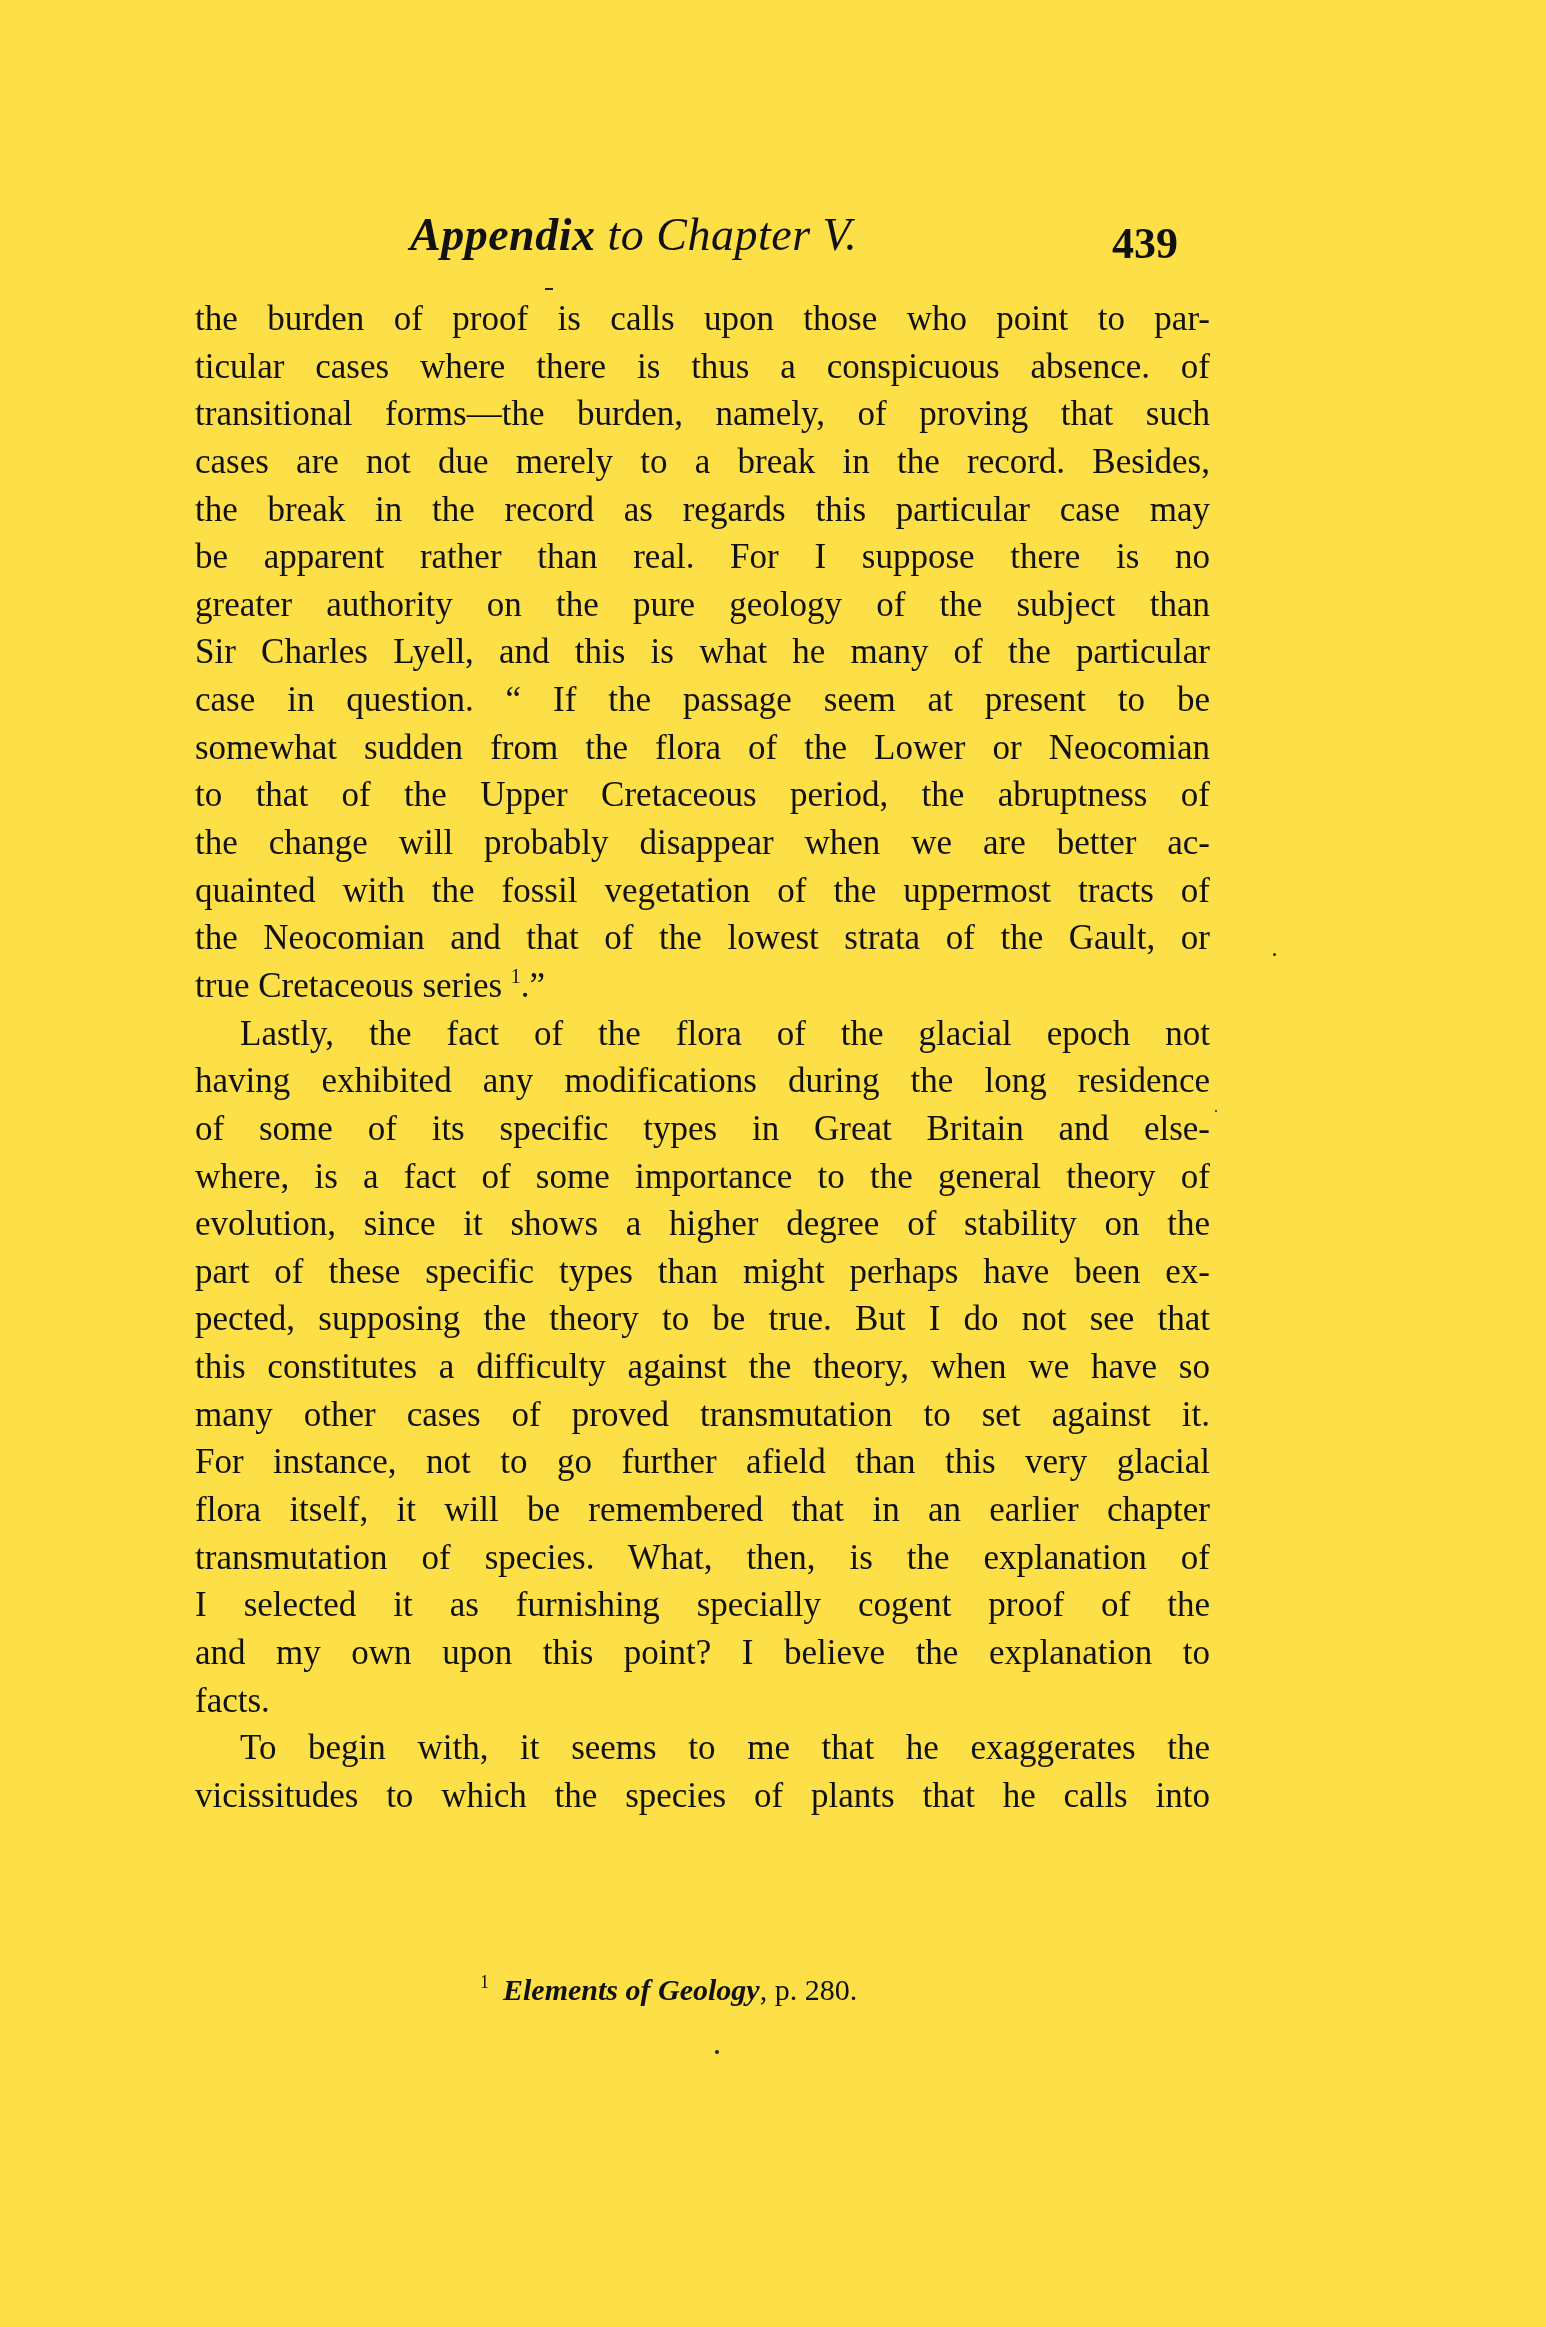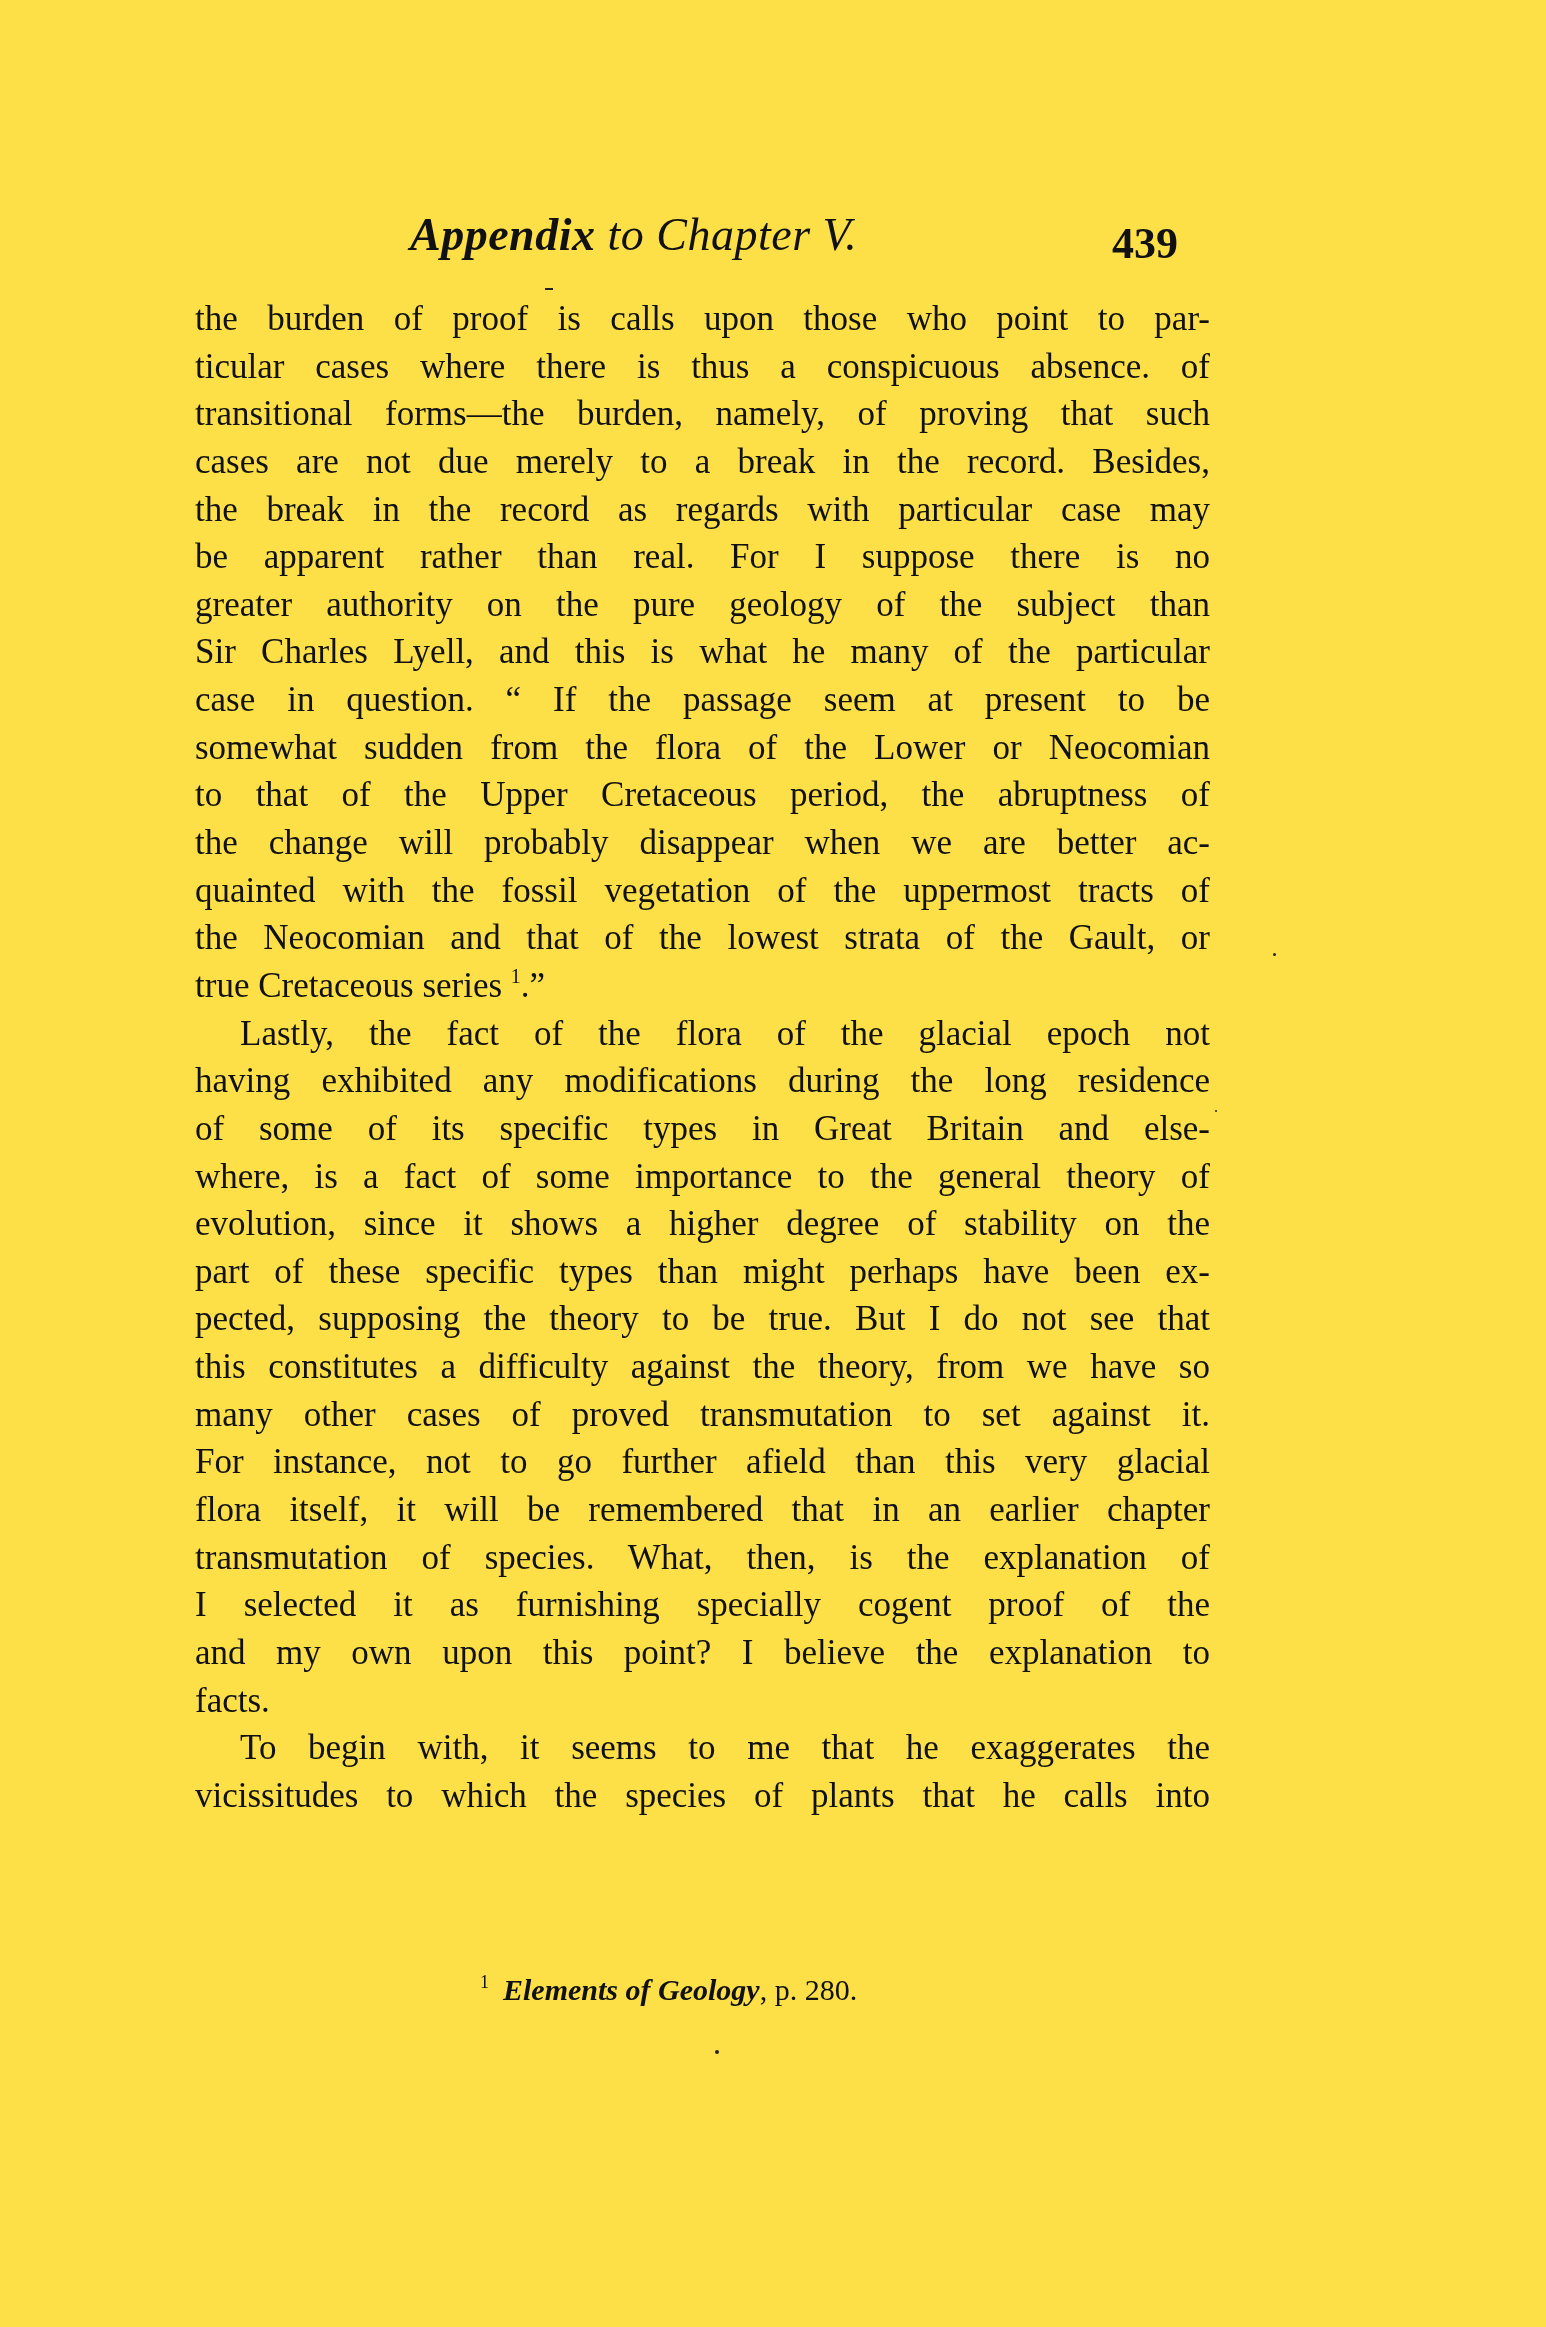--- a/index.html
+++ b/index.html
@@ -110,42 +110,42 @@
 
   <div class="page-number">439</div>
 
   <div class="body-text">
 
     <div>
       <span class="line">the burden of proof is calls upon those who point to par-</span>
       <span class="line">ticular cases where there is thus a conspicuous absence. of</span>
       <span class="line">transitional forms—the burden, namely, of proving that such</span>
       <span class="line">cases are not due merely to a break in the record.  Besides,</span>
-      <span class="line">the break in the record as regards with particular case may</span>
+      <span class="line">the break in the record as regards this particular case may</span>
       <span class="line">be apparent rather than real.  For I suppose there is no</span>
       <span class="line">greater authority on the pure geology of the subject than</span>
       <span class="line">Sir Charles Lyell, and this is what he many of the particular</span>
       <span class="line">case in question.  “ If the passage seem at present to be</span>
       <span class="line">somewhat sudden from the flora of the Lower or Neocomian</span>
       <span class="line">to that of the Upper Cretaceous period, the abruptness of</span>
       <span class="line">the change will probably disappear when we are better ac-</span>
       <span class="line">quainted with the fossil vegetation of the uppermost tracts of</span>
       <span class="line">the Neocomian and that of the lowest strata of the Gault, or</span>
       <span class="line last"><span>true Cretaceous series</span> <sup>1</sup><span>.”</span></span>
     </div>
 
     <div>
       <span class="line indent">Lastly, the fact of the flora of the glacial epoch not</span>
       <span class="line">having exhibited any modifications during the long residence</span>
       <span class="line">of some of its specific types in Great Britain and else-</span>
       <span class="line">where, is a fact of some importance to the general theory of</span>
       <span class="line">evolution, since it shows a higher degree of stability on the</span>
       <span class="line">part of these specific types than might perhaps have been ex-</span>
       <span class="line">pected, supposing the theory to be true.  But I do not see that</span>
-      <span class="line">this constitutes a difficulty against the theory, from we have so</span>
+      <span class="line">this constitutes a difficulty against the theory, when we have so</span>
       <span class="line">many other cases of proved transmutation to set against it.</span>
       <span class="line">For instance, not to go further afield than this very glacial</span>
       <span class="line">flora itself, it will be remembered that in an earlier chapter</span>
       <span class="line">transmutation of species.  What, then, is the explanation of</span>
       <span class="line">I selected it as furnishing specially cogent proof of the</span>
       <span class="line">and my own upon this point?  I believe the explanation to</span>
       <span class="line last">facts.</span>
     </div>
 
     <div>

